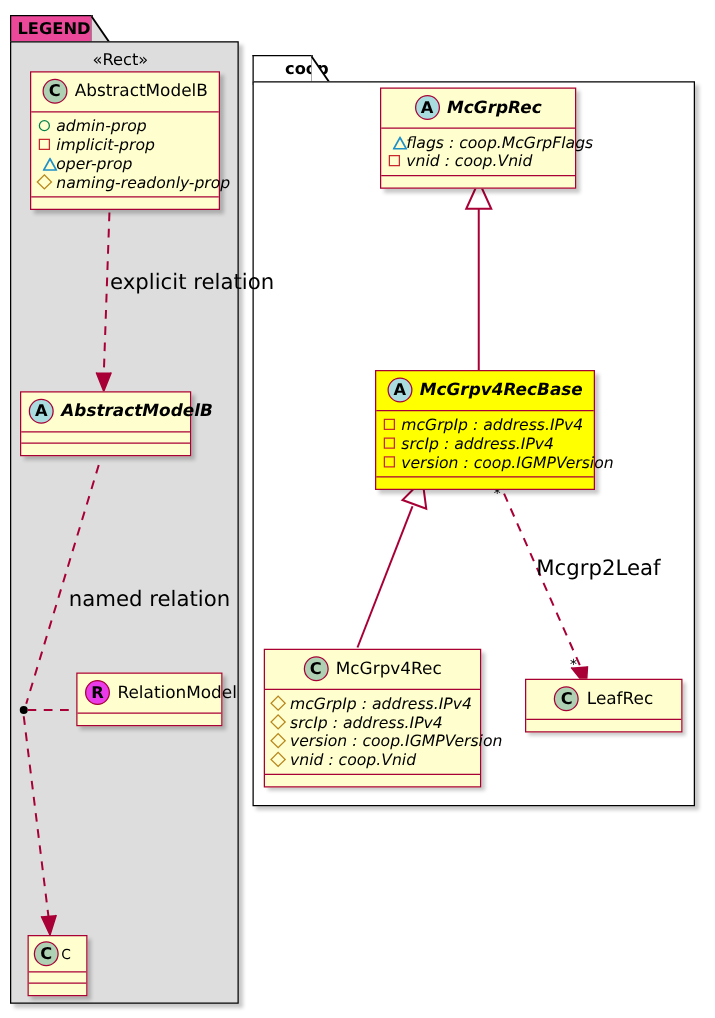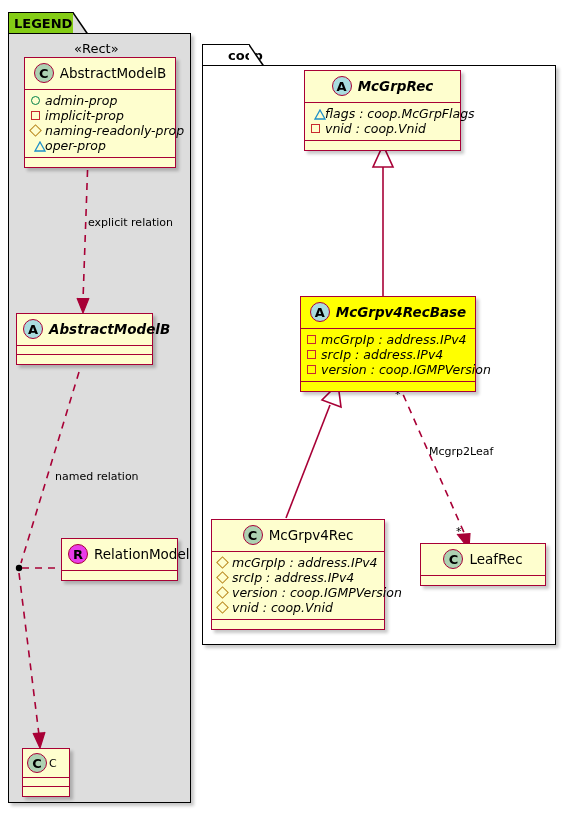--- a/index.html
+++ b/index.html
@@ -48,21 +48,21 @@
     border: 1.5px solid #000000;
     border-bottom: none;
     font-size: 13px;
     font-weight: bold;
     color: #000000;
     line-height: 1;
     padding: 4px 3px 3px 5px;
     white-space: nowrap;
     letter-spacing: 0px;
   }
-  .pkg-tab.legend-tab { background: #84cc16; }
+  .pkg-tab.legend-tab { background: #ec4899; }
   .pkg-tab.coop-tab   { background: #FFFFFF; }
   
   .tab-slant {
     position: absolute;
     top: 0;
     width: 0; height: 0;
     pointer-events: none;
   }
 
   .stereotype {
@@ -167,21 +167,21 @@
     border-left: 5.5px solid transparent;
     border-right: 5.5px solid transparent;
     border-bottom: 9px solid transparent;
     margin-left: 0px;
   }
   .gly.triangle svg { position: absolute; left: -1px; top: 0; }
 
   
   .edge-label {
     position: absolute;
-    font-size: 11px;
+    font-size: 17px;
     color: #000000;
     white-space: nowrap;
   }
   .mult {
     position: absolute;
     font-size: 11px;
     color: #000000;
     white-space: nowrap;
   }
 </style>
@@ -257,31 +257,31 @@
     <div class="cls-body">
       <div class="attr">
         <span class="gly circle"></span>
         <span>admin-prop</span>
       </div>
       <div class="attr">
         <span class="gly square"></span>
         <span>implicit-prop</span>
       </div>
       <div class="attr">
-        <span class="gly diamond"></span>
-        <span>naming-readonly-prop</span>
-      </div>
-      <div class="attr">
         <span class="gly triangle">
           <svg width="12" height="11" viewBox="0 0 12 11">
               <path d="M6,1 L11,10 L1,10 Z" fill="none" stroke="#1E90C8" stroke-width="1.3"></path>
             </svg>
         </span>
         <span>oper-prop</span>
       </div>
+      <div class="attr">
+        <span class="gly diamond"></span>
+        <span>naming-readonly-prop</span>
+      </div>
     </div>
     <div class="cls-foot"></div>
   </div>
 
   <div class="cls" style="left:16px; top:313px; width:137px;">
     <div class="cls-title left">
       <div class="badge a">A</div>
       <span class="nm ital">AbstractModelB</span>
     </div>
     <div class="cls-body empty"></div>

